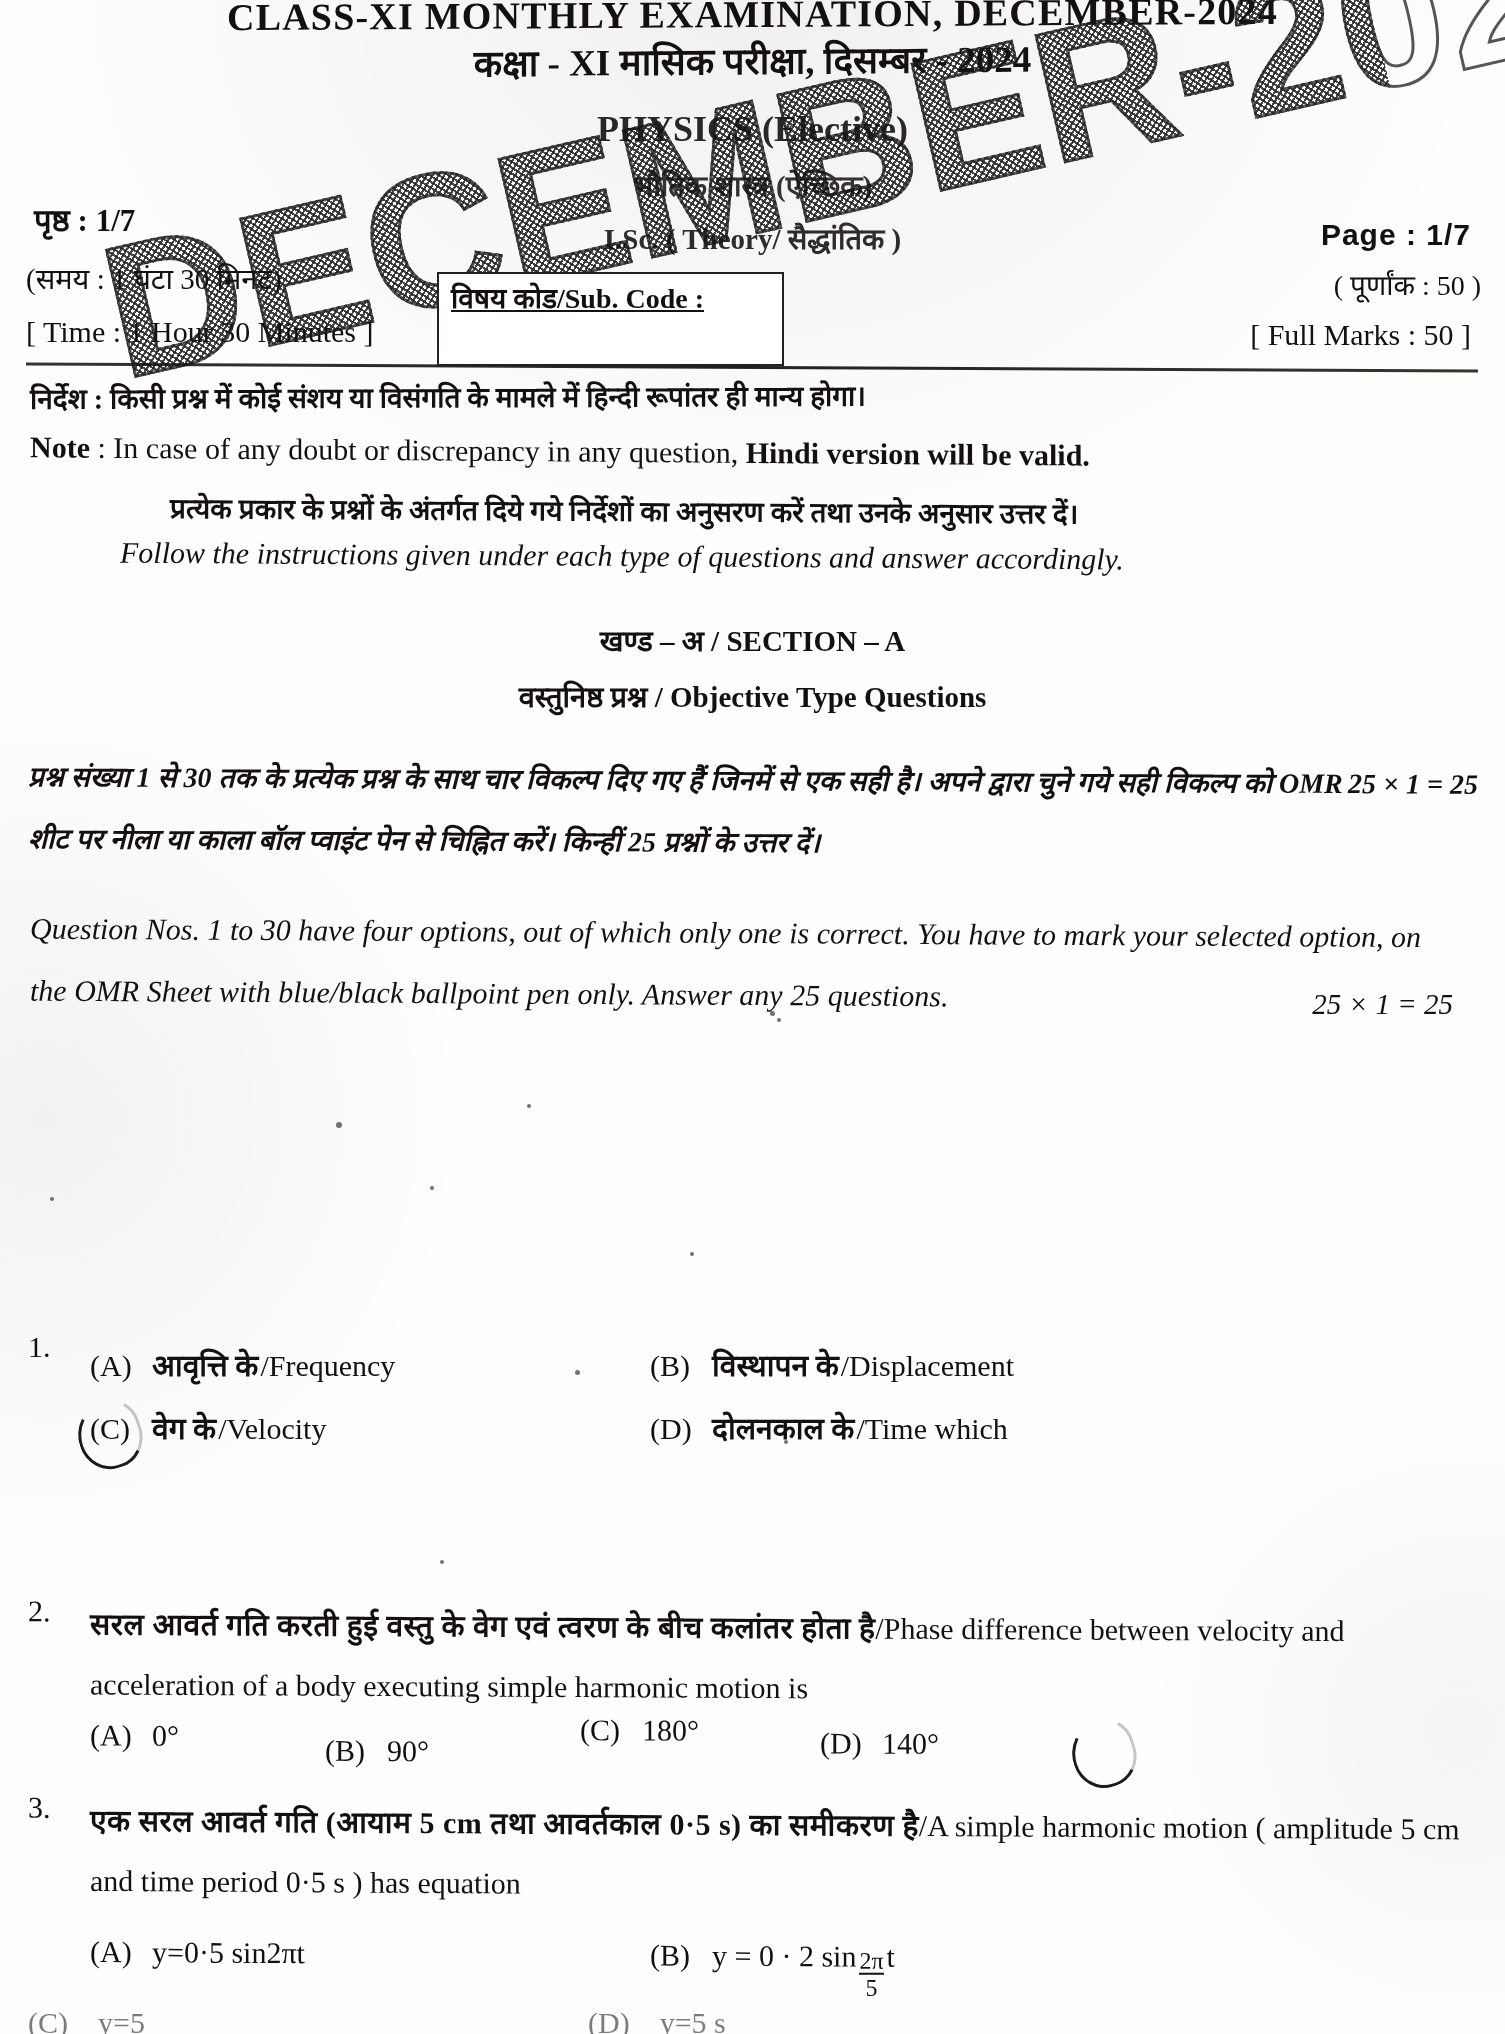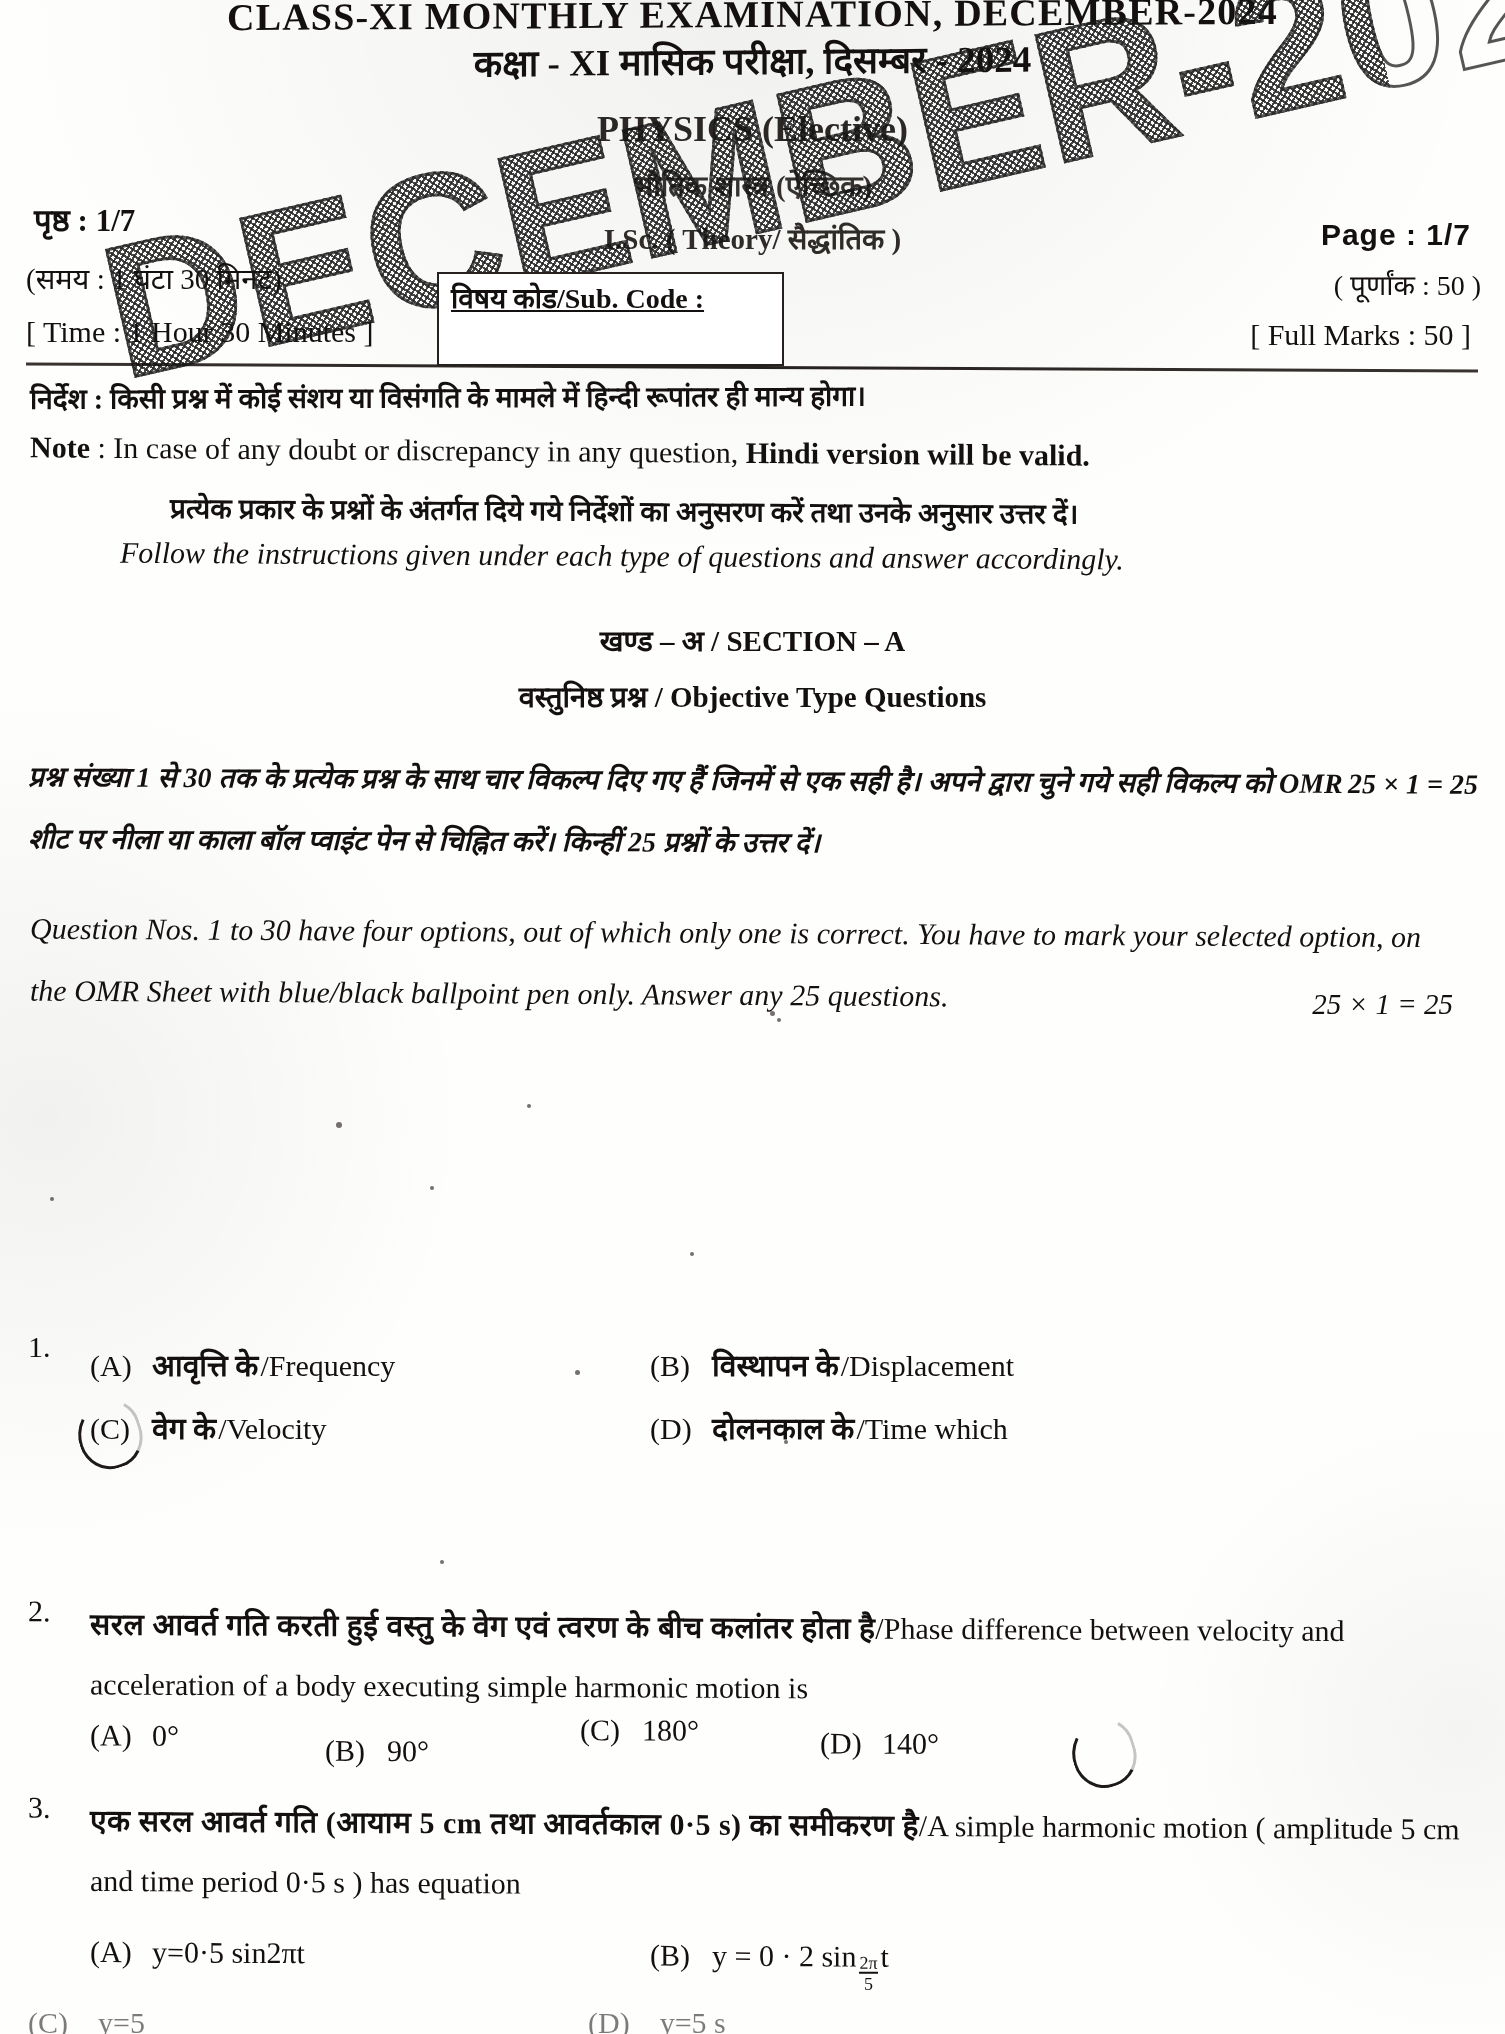--- a/index.html
+++ b/index.html
@@ -119,21 +119,21 @@
 
   
   .circ{
     position:absolute;width:58px;height:62px;border:3px solid #1d1a18;
     border-radius:55% 45% 50% 50%;
     border-top-color:transparent;border-right-color:rgba(29,26,24,.25);
     transform:rotate(-18deg);z-index:8;pointer-events:none;
   }
 
   .frac{display:inline-flex;flex-direction:column;vertical-align:middle;
-        text-align:center;font-size:18px;line-height:1.02;margin:0 3px;
+        text-align:center;font-size:24px;line-height:1.02;margin:0 3px;
         position:relative;top:2px;}
   .frac .den{border-top:2px solid #14100f;padding-top:1px;}
 
   
   .clip-row{position:absolute;left:28px;top:2006px;width:1450px;height:28px;overflow:hidden;z-index:5;}
 </style>
 </head>
 <body>
 
 <div id="paper"></div>

